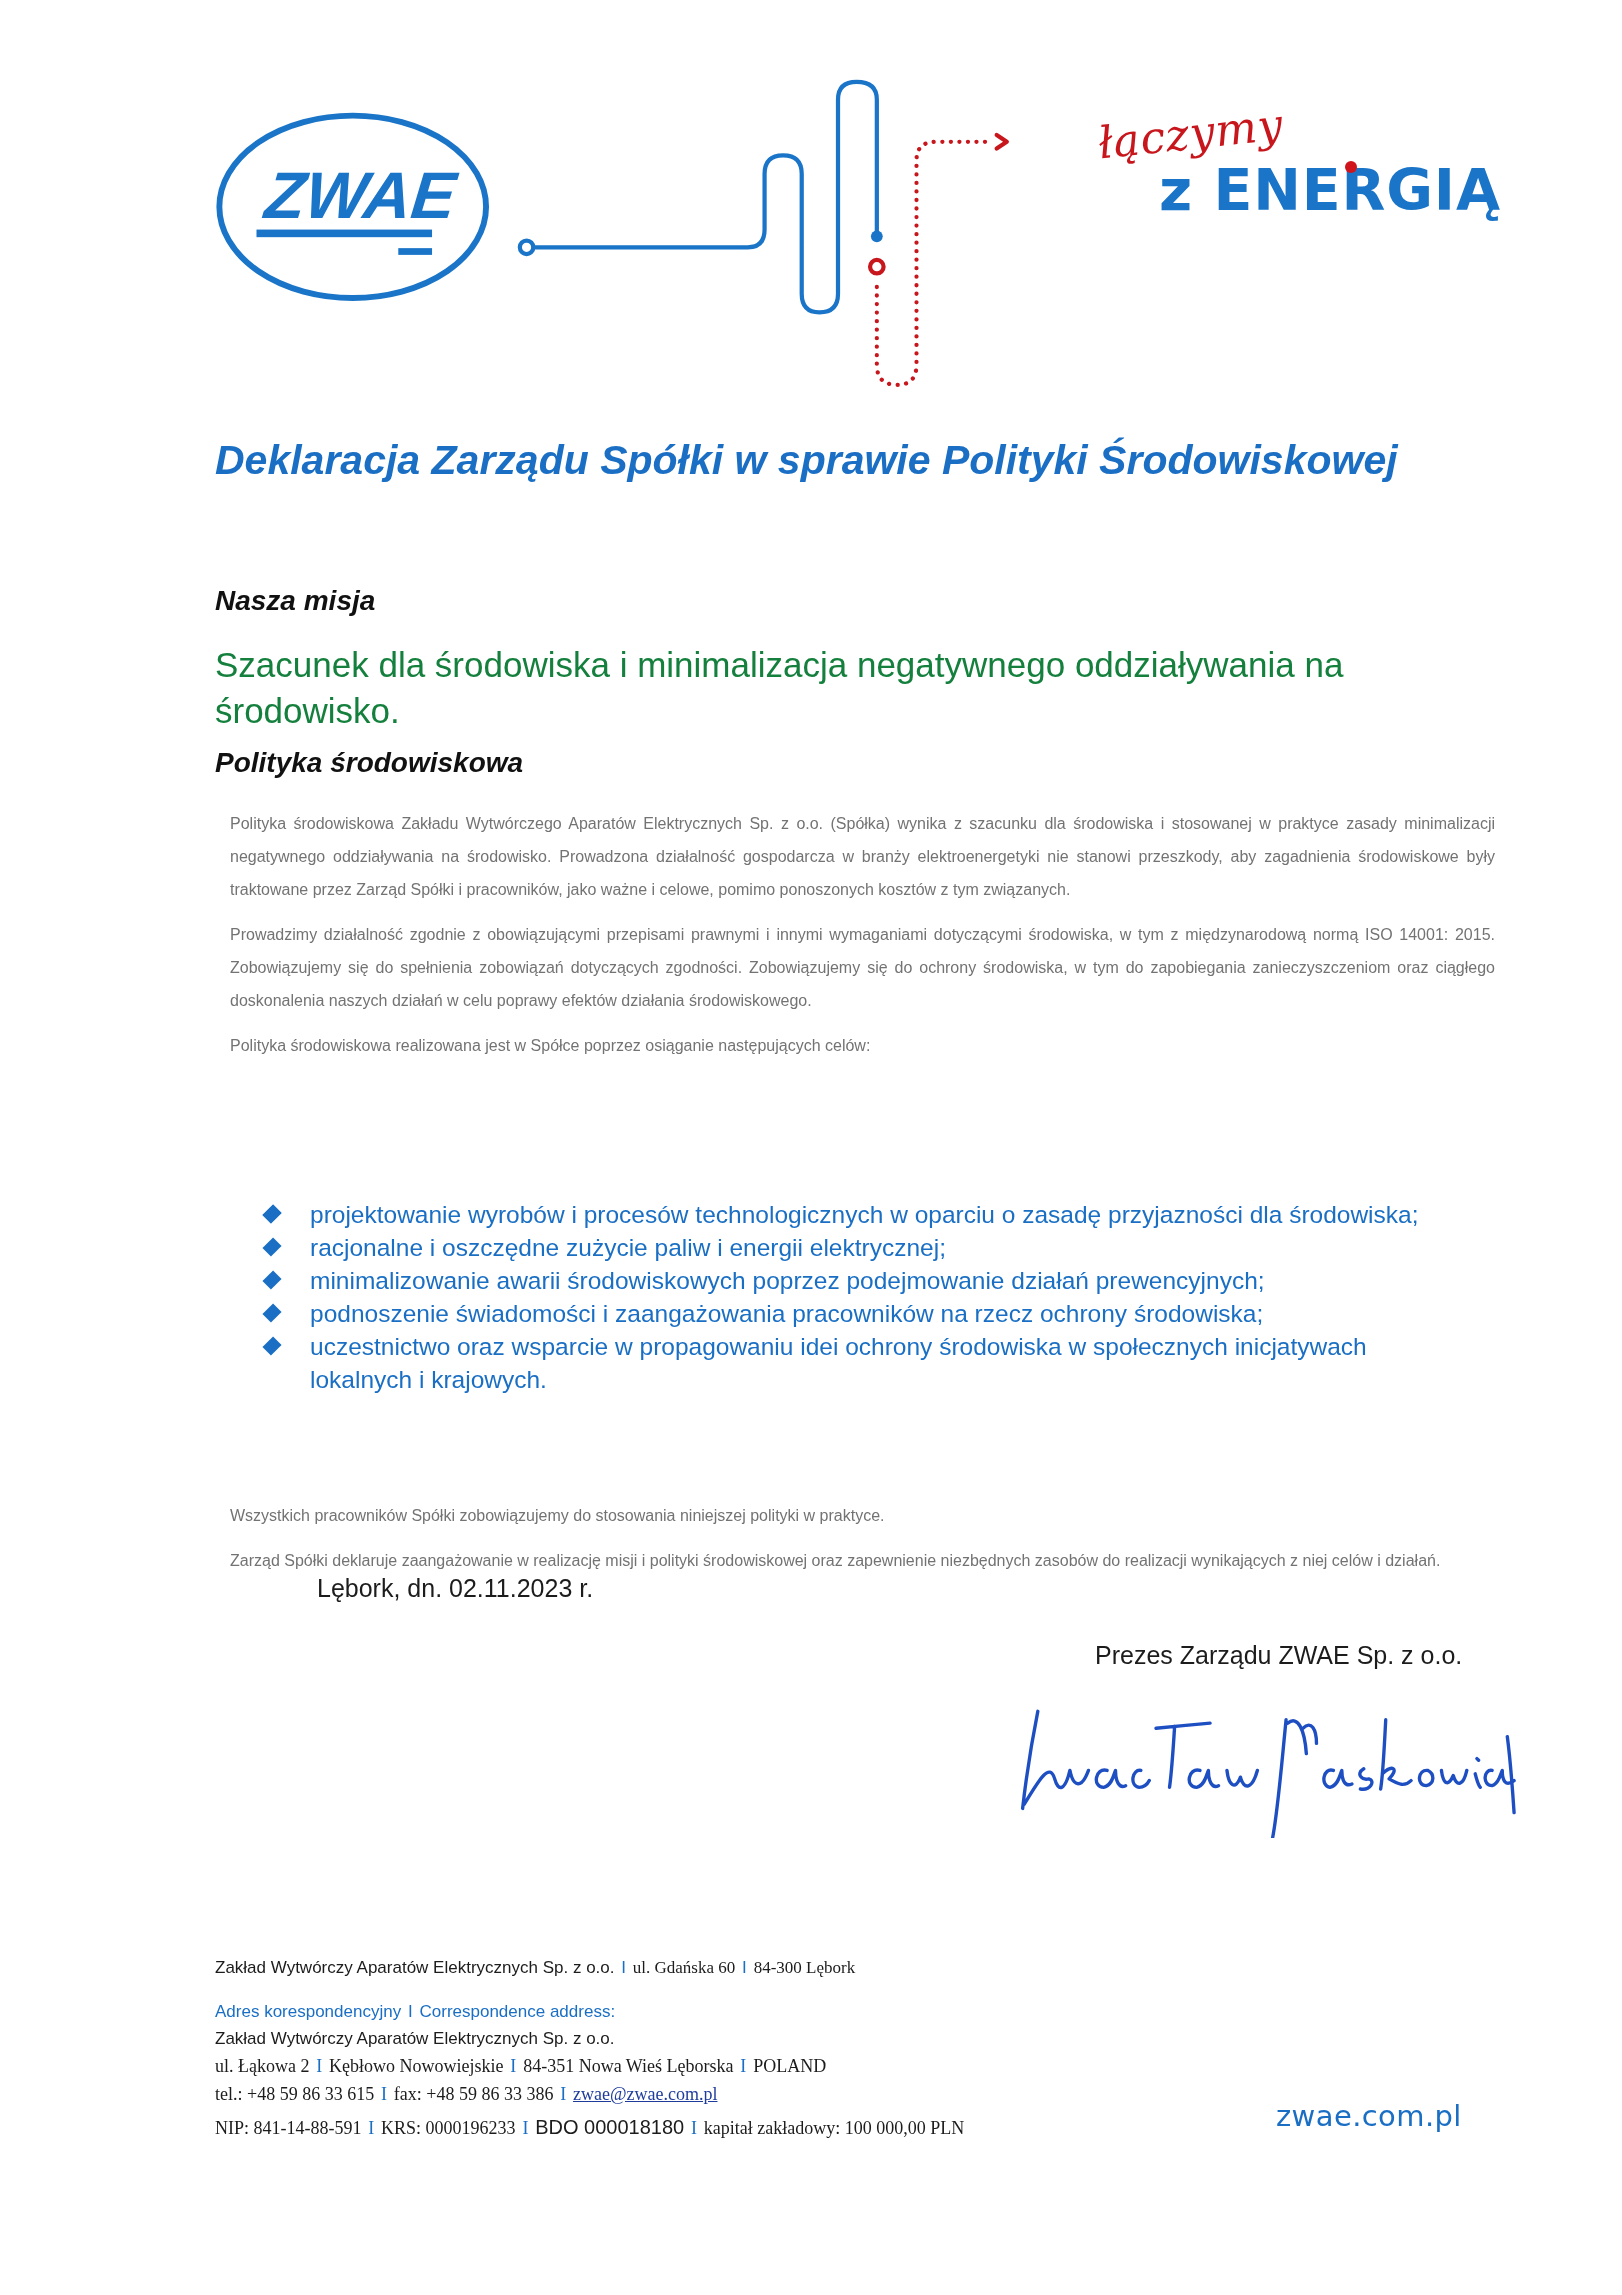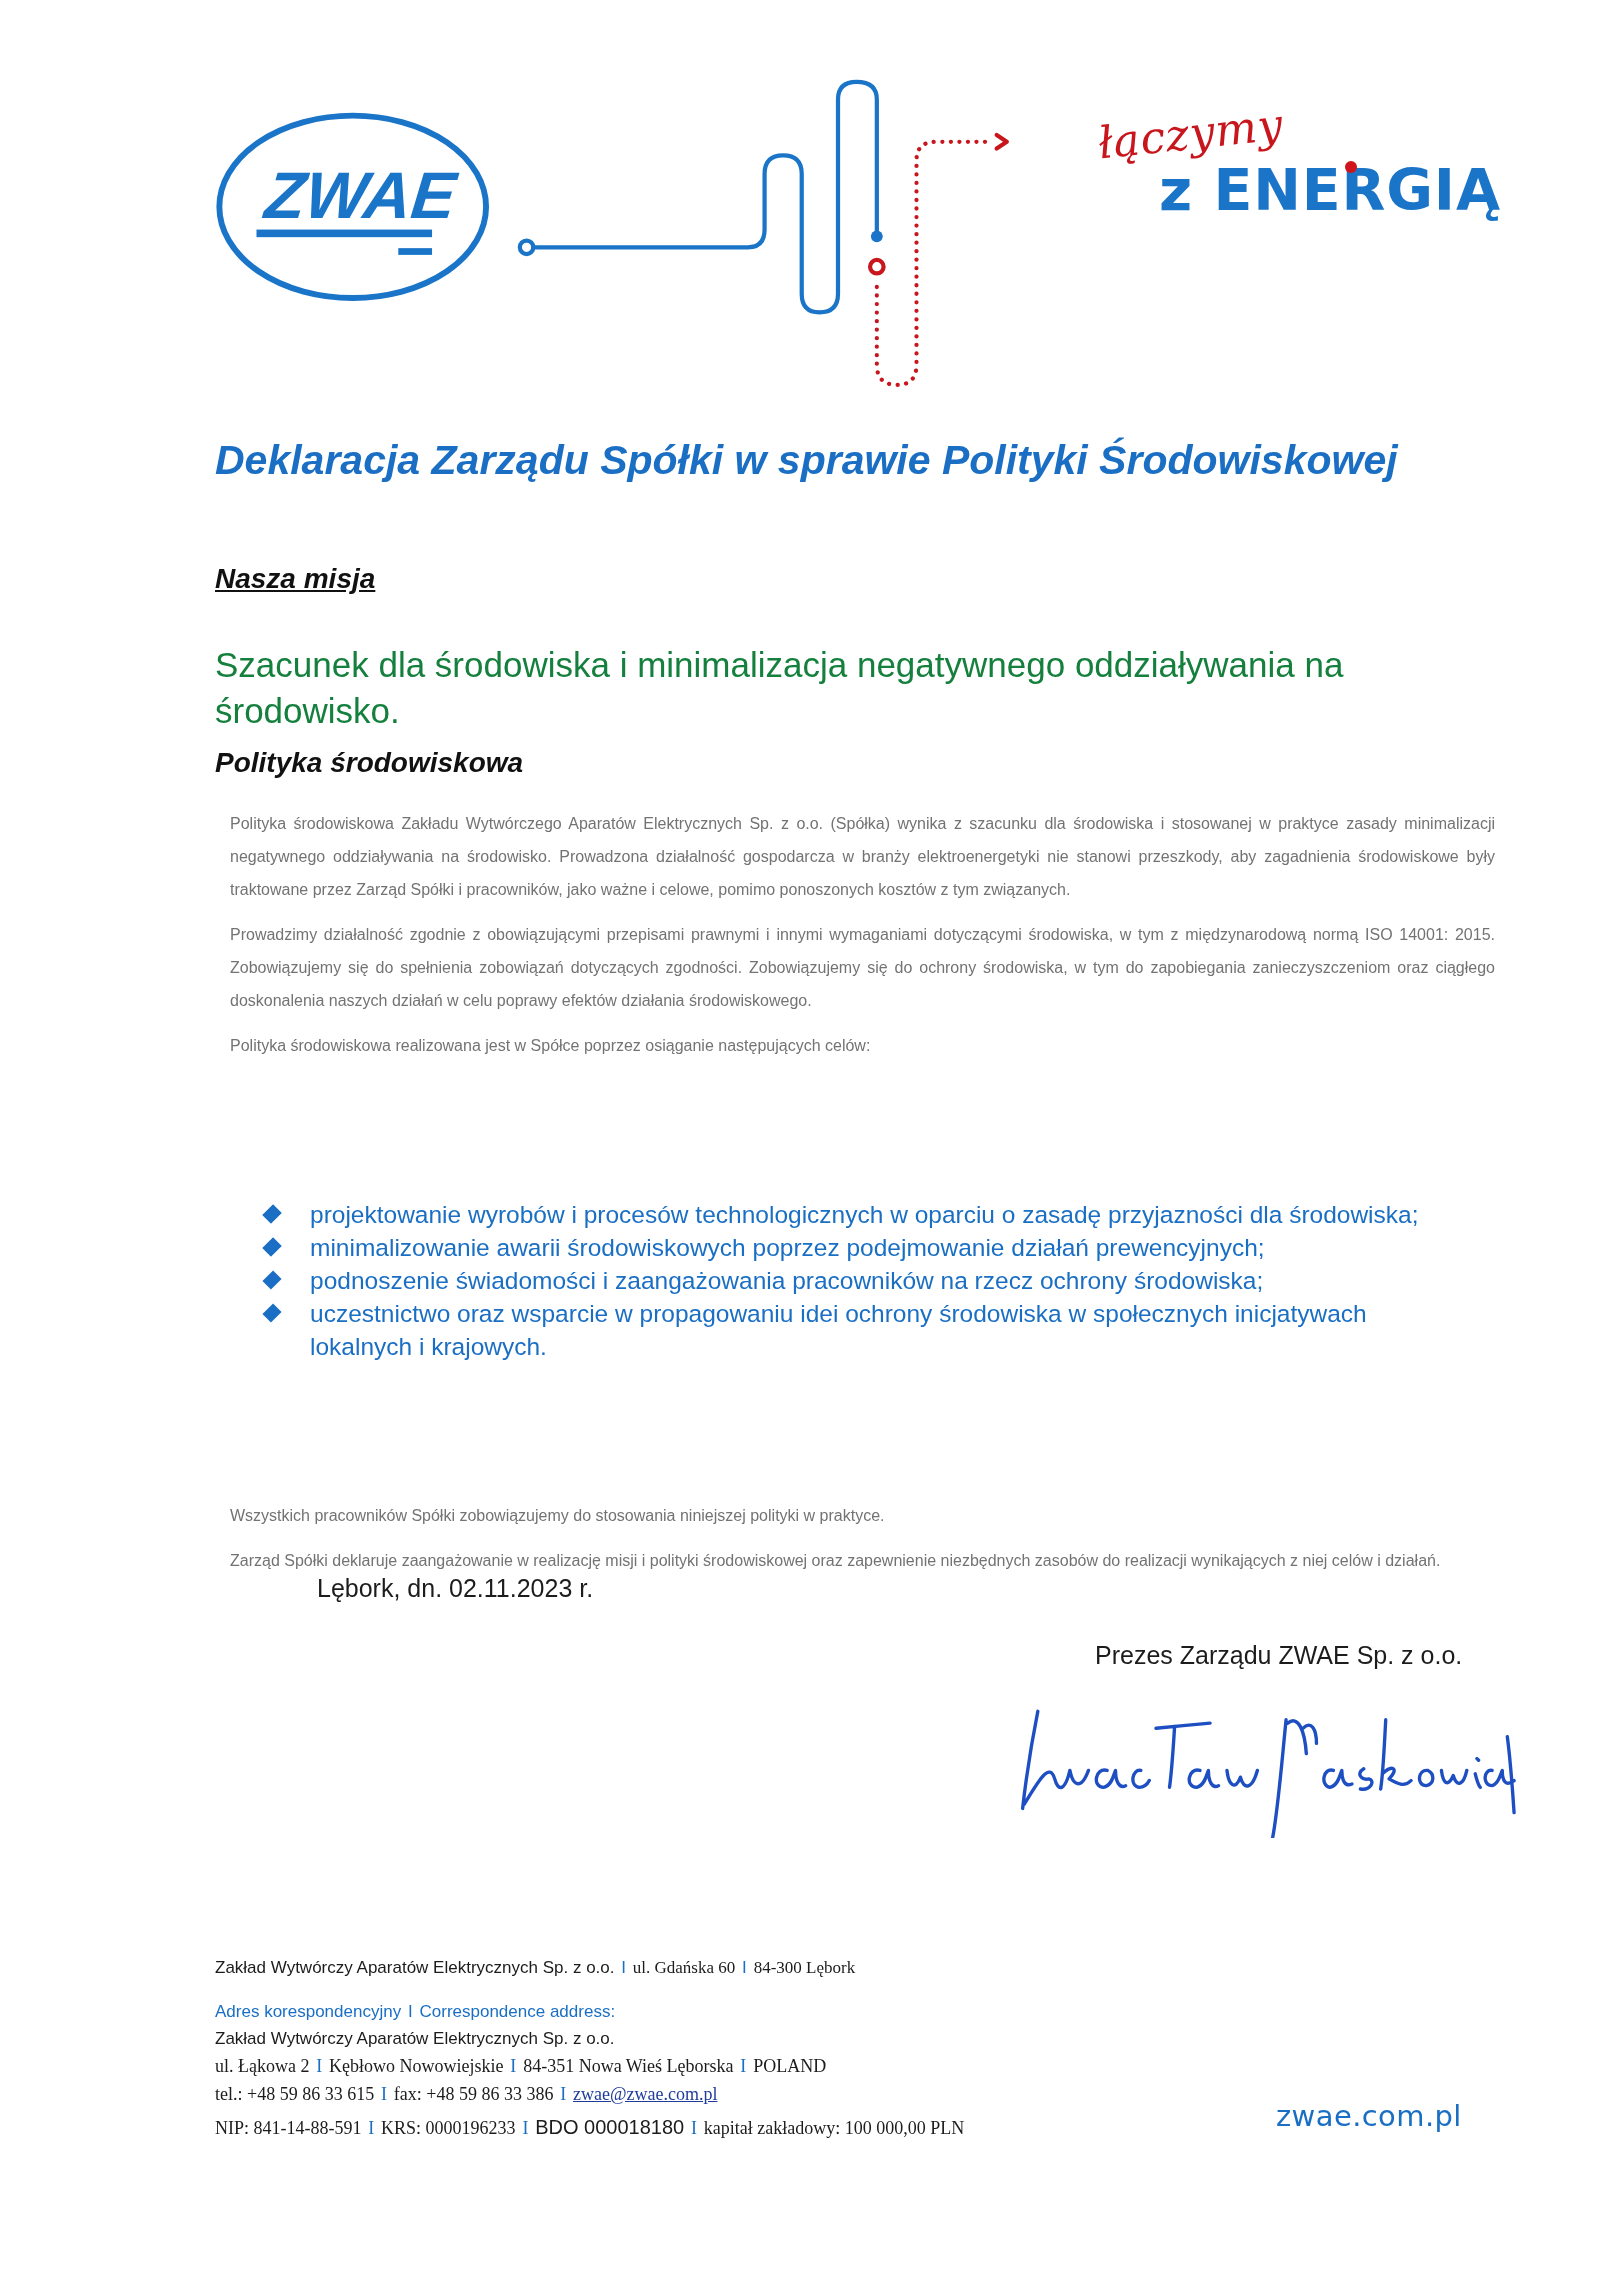--- a/index.html
+++ b/index.html
@@ -64,35 +64,35 @@
     <path d="M1038 340 V432 Q1038 456 1062 456 Q1085 456 1085 432 V190 Q1085 168 1108 168 H1172" fill="none" stroke="#c8161d" stroke-width="5" stroke-dasharray="0.1 10" stroke-linecap="round"></path>
     <path d="M1180 160 L1192 168 L1180 176" fill="none" stroke="#c8161d" stroke-width="5" stroke-linecap="round" stroke-linejoin="round"></path>
   </g>
 </svg>
 <div class="slogan-script">łączymy</div>
 <div class="slogan-energy">z ENERGIĄ</div>
 <div class="slogan-dot"></div>
 
 <div class="title">Deklaracja Zarządu Spółki w sprawie Polityki Środowiskowej</div>
 
-<div class="h-sub" style="top:563px;text-decoration:underline;">Nasza misja</div>
+<div class="h-sub" style="top:585px;">Nasza misja</div>
 <div class="mission">Szacunek dla środowiska i minimalizacja negatywnego oddziaływania na środowisko.</div>
 
 <div class="h-sub" style="top:747px;">Polityka środowiskowa</div>
 
 <div class="body justify" style="top:807px;">
   <p class="para">Polityka środowiskowa Zakładu Wytwórczego Aparatów Elektrycznych Sp. z o.o. (Spółka) wynika z szacunku dla środowiska i stosowanej w praktyce zasady minimalizacji negatywnego oddziaływania na środowisko. Prowadzona działalność gospodarcza w branży elektroenergetyki nie stanowi przeszkody, aby zagadnienia środowiskowe były traktowane przez Zarząd Spółki i pracowników, jako ważne i celowe, pomimo ponoszonych kosztów z tym związanych.</p>
   <p class="para">Prowadzimy działalność zgodnie z obowiązującymi przepisami prawnymi i innymi wymaganiami dotyczącymi środowiska, w tym z międzynarodową normą ISO 14001: 2015. Zobowiązujemy się do spełnienia zobowiązań dotyczących zgodności. Zobowiązujemy się do ochrony środowiska, w tym do zapobiegania zanieczyszczeniom oraz ciągłego doskonalenia naszych działań w celu poprawy efektów działania środowiskowego.</p>
   <p class="para" style="text-align:left">Polityka środowiskowa realizowana jest w Spółce poprzez osiąganie następujących celów:</p>
 </div>
 
 <ul class="goals">
   <li><span class="bullet"></span></li>
   <li><span class="bullet"></span><span>projektowanie wyrobów i procesów technologicznych w oparciu o zasadę przyjazności dla środowiska;</span></li>
-  <li><span class="bullet"></span></li>
+  <li><span class="bullet"></span><span>racjonalne i oszczędne zużycie paliw i energii elektrycznej;</span></li>
   <li><span class="bullet"></span><span>minimalizowanie awarii środowiskowych poprzez podejmowanie działań prewencyjnych;</span></li>
   <li><span class="bullet"></span><span>podnoszenie świadomości i zaangażowania pracowników na rzecz ochrony środowiska;</span></li>
   <li><span class="bullet"></span><span>uczestnictwo oraz wsparcie w propagowaniu idei ochrony środowiska w społecznych inicjatywach lokalnych i krajowych.</span></li>
 </ul>
 
 <div class="body" style="top:1499px; width:1250px;">
   <p class="para">Wszystkich pracowników Spółki zobowiązujemy do stosowania niniejszej polityki w praktyce.</p>
   <p class="para">Zarząd Spółki deklaruje zaangażowanie w realizację misji i polityki środowiskowej oraz zapewnienie niezbędnych zasobów do realizacji wynikających z niej celów i działań.</p>
 </div>
 

